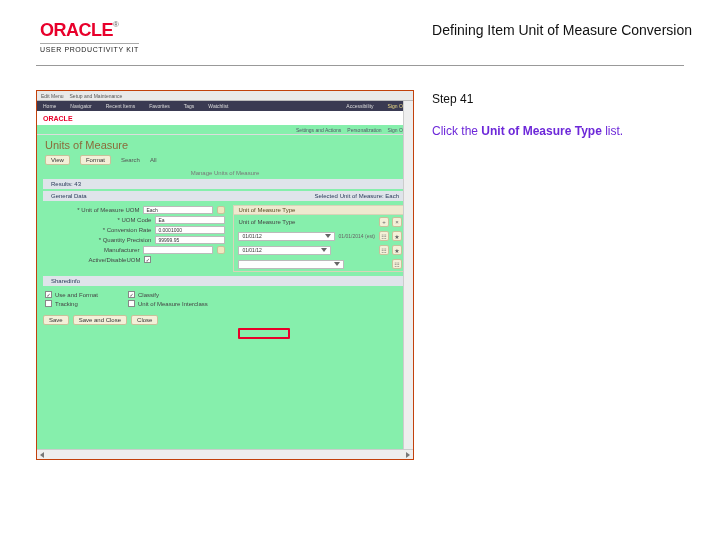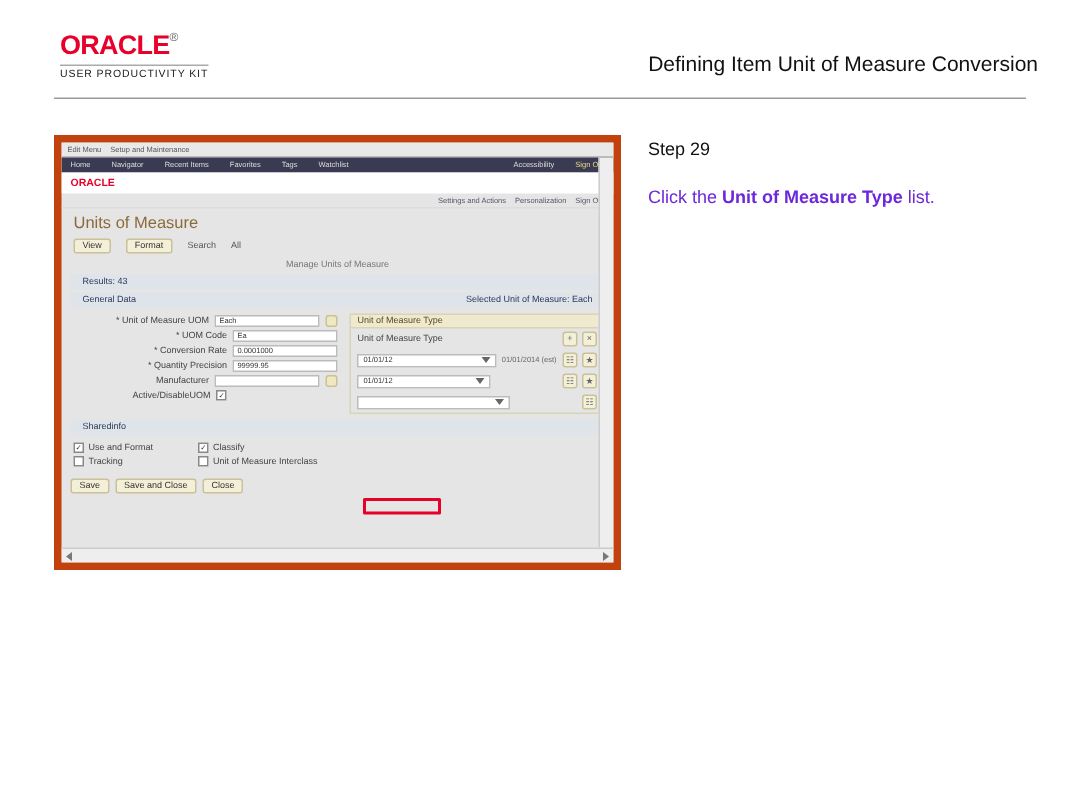--- a/index.html
+++ b/index.html
@@ -30,38 +30,38 @@
     font-size: 7px;
     color: #222;
     letter-spacing: 0.6px;
     margin-top: 2px;
     border-top: 1px solid #aaa;
     padding-top: 2px;
   }
   .title {
     font-size: 14px;
     color: #111;
-    margin-top: 14px;
+    margin-top: 2px;
     white-space: nowrap;
   }
   .hr {
     margin: 6px 36px 0 36px;
     height: 1px;
     background: #999;
   }
   .main {
     display: flex;
     padding: 24px 28px 0 36px;
     gap: 18px;
   }
   .screenshot {
     width: 378px;
-    height: 290px;
-    border: 5px solid #c2410c;
-    background: #e5e5e5;
+    height: 370px;
+    border: 1px solid #c2410c;
+    background: #86efac;
     position: relative;
     font-size: 6px;
     color: #444;
     overflow: hidden;
   }
   .ss-chrome {
     height: 10px;
     background: #e9e9e9;
     border-bottom: 1px solid #bbb;
     display: flex;
@@ -380,18 +380,18 @@
     </div>
 
     <div class="ss-scroll-right"></div>
     <div class="ss-scroll-btm">
       <span class="arrow l"></span>
       <span class="arrow r"></span>
     </div>
   </div>
 
   <div class="instructions">
-    <div class="step">Step 29</div>
+    <div class="step">Step 41</div>
     <div class="instr-line">
       <span>Click the </span><b>Unit of Measure Type</b><span> list.</span>
     </div>
   </div>
 </div>
 
 </body></html>

